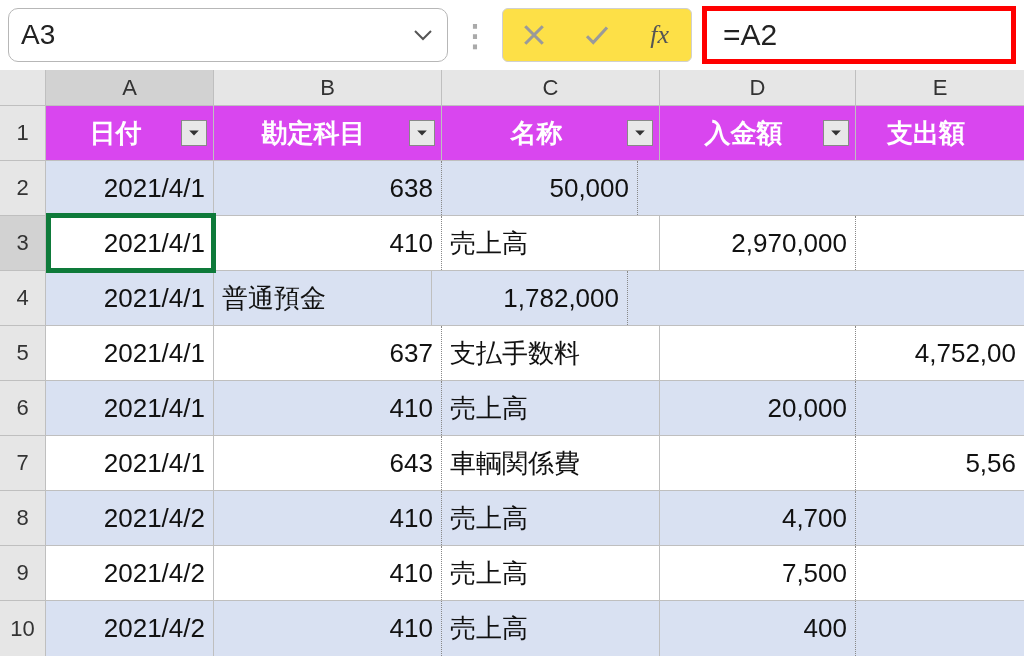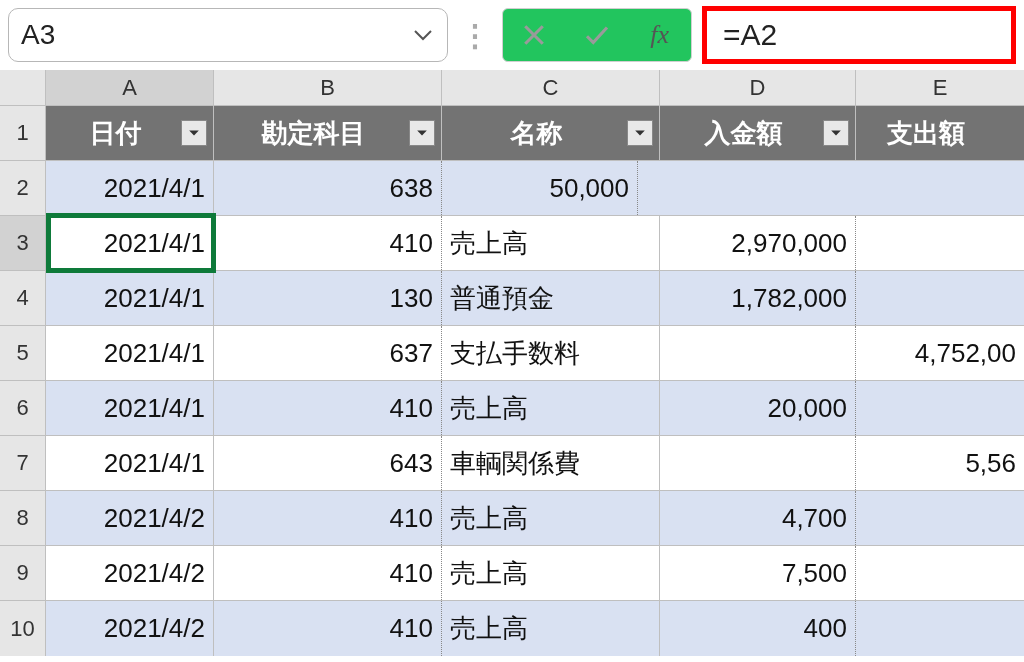--- a/index.html
+++ b/index.html
@@ -47,21 +47,21 @@
     padding: 0 2px;
   }
   .formula-tools {
     flex: 0 0 190px;
     height: 54px;
     border: 1px solid #d0d0d0;
     border-radius: 6px;
     display: flex;
     align-items: center;
     justify-content: space-around;
-    background: #22c55e;
+    background: #fde047;
   }
   .ft-icon {
     width: 30px;
     height: 30px;
     color: #9a9a9a;
     display: flex;
     align-items: center;
     justify-content: center;
   }
   .fx {
@@ -147,21 +147,21 @@
     overflow: hidden;
     white-space: nowrap;
   }
   .cell.right { justify-content: flex-end; }
   .cell.left { justify-content: flex-start; }
   .cell.dot-right { border-right: 1px dotted #888; }
   .row .cE { border-right: none; }
 
   
   .tbl-hdr {
-    background: #737373;
+    background: #d946ef;
     color: #fff;
     font-weight: bold;
     font-size: 26px;
     justify-content: center;
     position: relative;
     padding: 0 36px 0 8px;
   }
   .filter-btn {
     position: absolute;
     right: 6px;
@@ -283,21 +283,20 @@
     <div class="row-hdr sel">3</div>
     <div class="cell right cA band-odd">2021/4/1</div>
     <div class="cell right dot-right cB band-odd">410</div>
     <div class="cell left cC band-odd">売上高</div>
     <div class="cell right dot-right cD band-odd">2,970,000</div>
     <div class="cell right cE band-odd"></div>
   </div>
       <div class="row ">
     <div class="row-hdr ">4</div>
     <div class="cell right cA band-even">2021/4/1</div>
-    <div class="cell right dot-right cB band-even">130</div>
     <div class="cell left cC band-even">普通預金</div>
     <div class="cell right dot-right cD band-even">1,782,000</div>
     <div class="cell right cE band-even"></div>
   </div>
       <div class="row ">
     <div class="row-hdr ">5</div>
     <div class="cell right cA band-odd">2021/4/1</div>
     <div class="cell right dot-right cB band-odd">637</div>
     <div class="cell left cC band-odd">支払手数料</div>
     <div class="cell right dot-right cD band-odd"></div>

